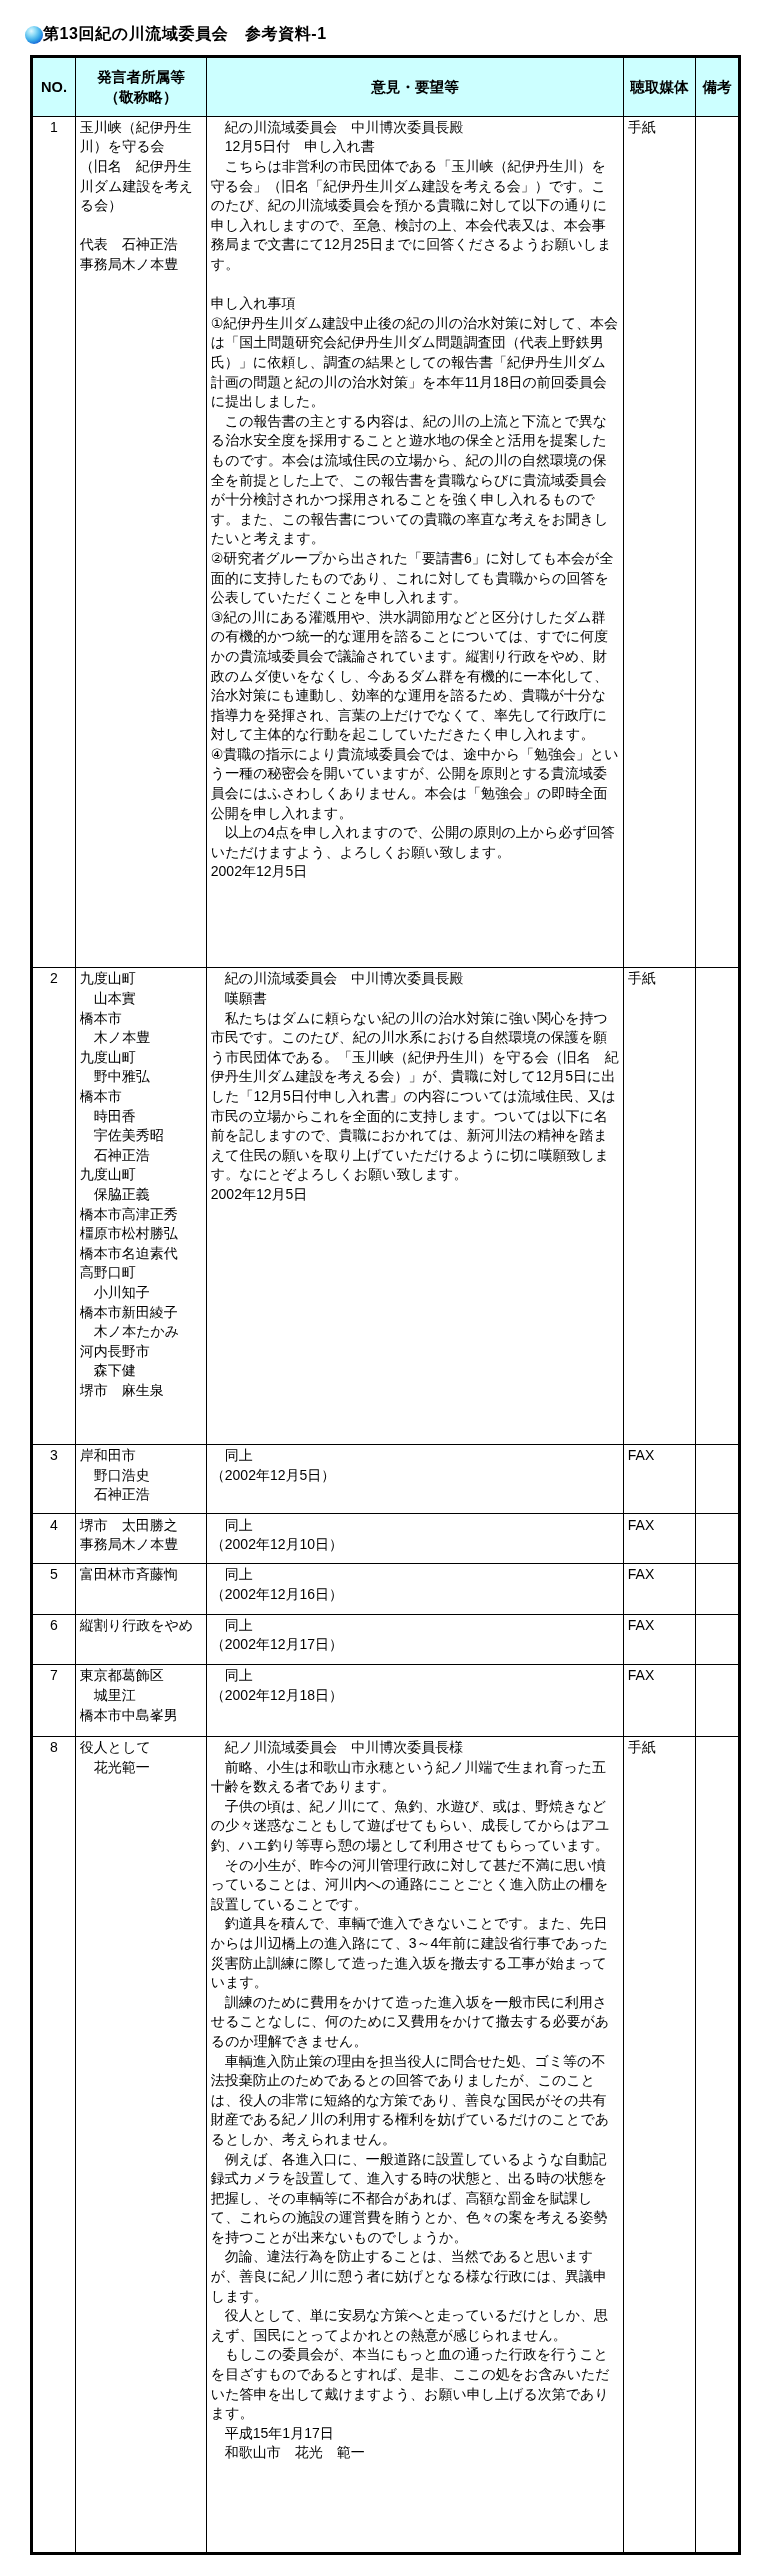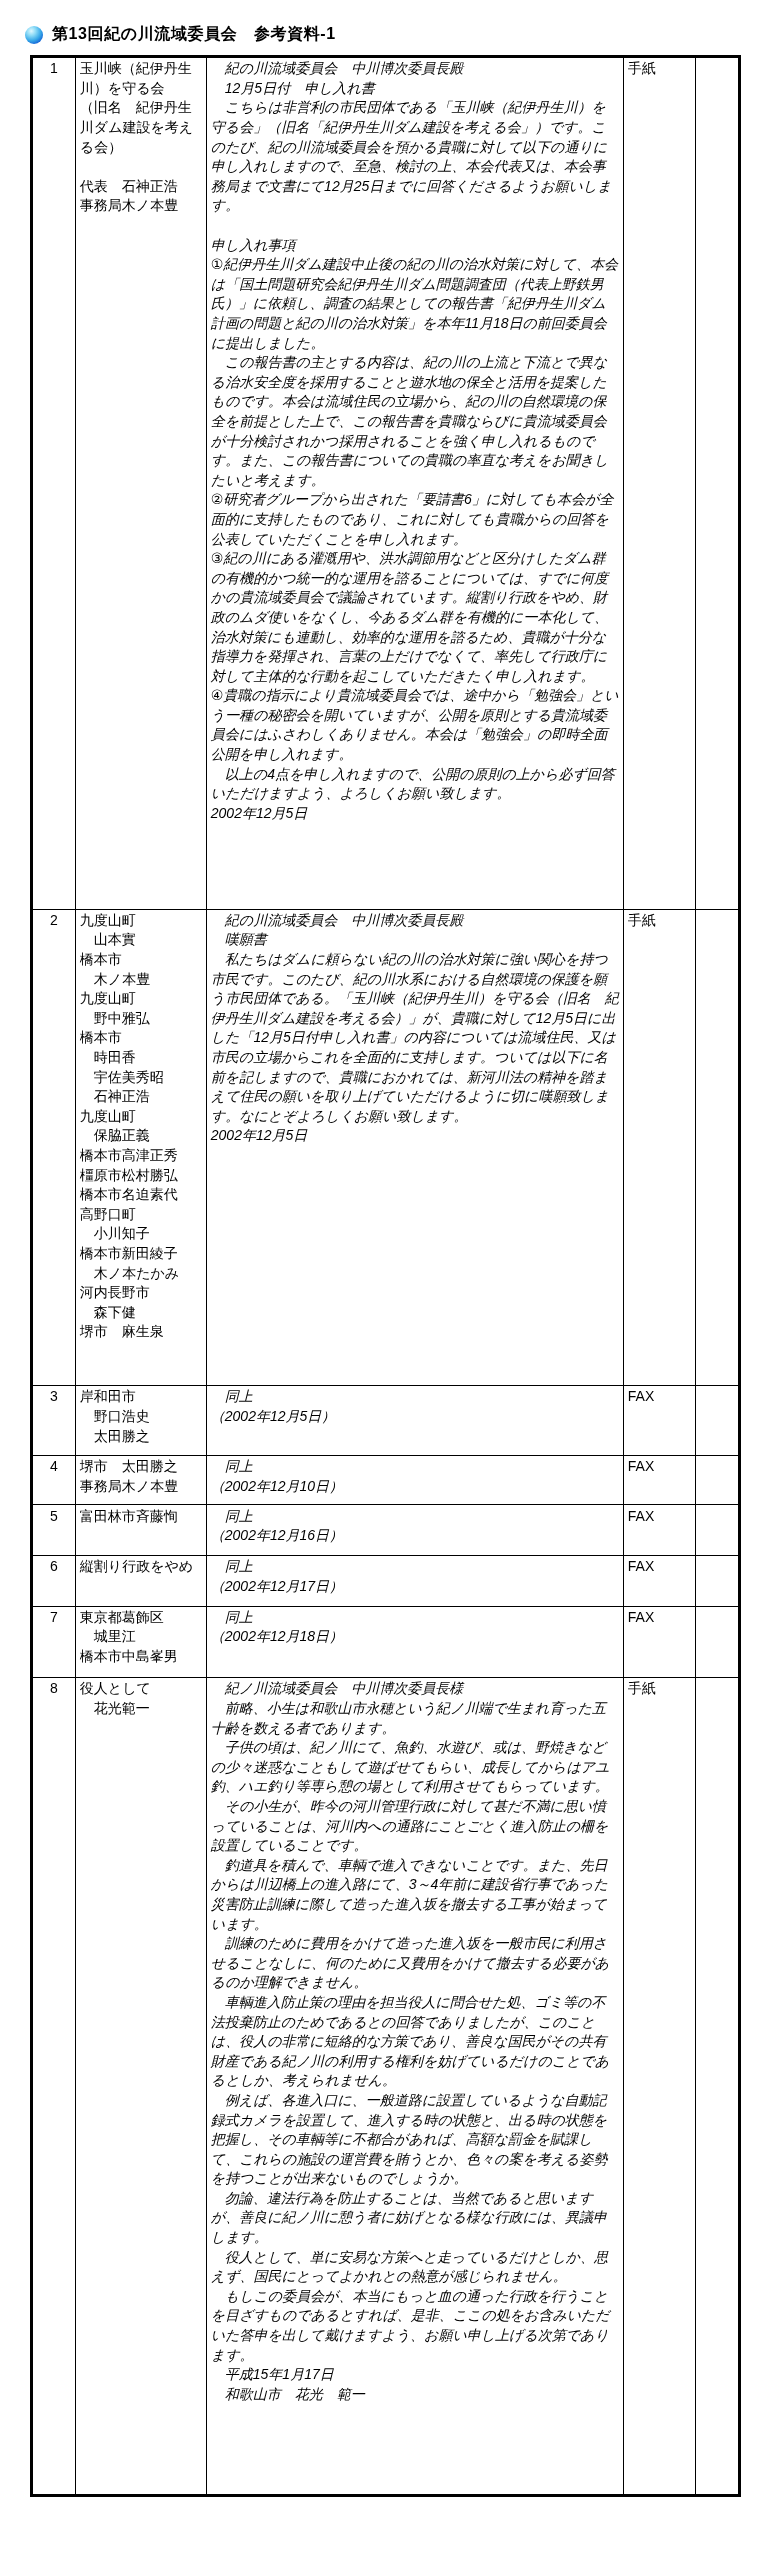--- a/index.html
+++ b/index.html
@@ -4,21 +4,21 @@
 <style>
   html,body{margin:0;padding:0;background:#ffffff;}
   body{
     width:776px;height:2576px;
     font-family:"Liberation Sans","DejaVu Sans",sans-serif;
     color:#000;
     -webkit-font-smoothing:antialiased;
   }
   .page{position:relative;width:776px;height:2576px;overflow:hidden;background:#fff;}
   .title-row{
-    display:flex;align-items:center;gap:9px;
+    display:flex;align-items:center;
     margin:23px 0 0 25px;height:23px;
   }
   .ball{
     width:18px;height:18px;border-radius:50%;
     background:radial-gradient(circle at 35% 28%, #dff8ff 0%, #8fdcf7 25%, #37a8e8 55%, #1565d8 78%, #28359b 100%);
     flex:0 0 auto;
   }
   .doc-title{
     font-size:16px;font-weight:bold;letter-spacing:0.6px;
     white-space:nowrap;
@@ -46,21 +46,21 @@
     font-weight:bold;
     text-align:center;
     vertical-align:middle;
     border-bottom-width:1.9px;
     font-size:14.6px;
     line-height:20px;
   }
   table.main td{border-bottom-width:1.9px;}
   td.c-no{text-align:center;font-size:14px;padding-top:2.5px;}
   td.c-speaker{padding-left:5px;}
-  td.c-opinion{padding-left:5px;padding-right:6.3px;font-style:italic;}
+  td.c-opinion{padding-left:5px;padding-right:6.3px;}
   td.c-medium{padding-left:5px;}
   
   tr.hdr > th{height:55px;}
   tr.r1 > td{height:848px;}
   tr.r2 > td{height:473px;}
   tr.r3 > td{height:66px;}
   tr.r4 > td{height:46px;}
   tr.r5 > td{height:47px;}
   tr.r6 > td{height:47px;}
   tr.r7 > td{height:68px;}
@@ -78,20 +78,28 @@
 
   <table class="main">
     <colgroup>
       <col style="width:44px">
       <col style="width:131px">
       <col style="width:417px">
       <col style="width:72px">
       <col style="width:44px">
     </colgroup>
     <tbody>
+      <tr class="hdr">
+        <th>NO.</th>
+        <th>発言者所属等
+（敬称略）</th>
+        <th>意見・要望等</th>
+        <th>聴取媒体</th>
+        <th>備考</th>
+      </tr>
 
       <tr class="r1">
         <td class="c-no">1</td>
         <td class="c-speaker">玉川峡（紀伊丹生川）を守る会
 （旧名　紀伊丹生川ダム建設を考える会）
 
 代表　石神正浩
 事務局木ノ本豊</td>
         <td class="c-opinion">　紀の川流域委員会　中川博次委員長殿
 　12月5日付　申し入れ書
@@ -138,21 +146,21 @@
 　私たちはダムに頼らない紀の川の治水対策に強い関心を持つ市民です。このたび、紀の川水系における自然環境の保護を願う市民団体である。「玉川峡（紀伊丹生川）を守る会（旧名　紀伊丹生川ダム建設を考える会）」が、貴職に対して12月5日に出した「12月5日付申し入れ書」の内容については流域住民、又は市民の立場からこれを全面的に支持します。ついては以下に名前を記しますので、貴職におかれては、新河川法の精神を踏まえて住民の願いを取り上げていただけるように切に嘆願致します。なにとぞよろしくお願い致します。
 2002年12月5日</td>
         <td class="c-medium">手紙</td>
         <td class="c-remark"></td>
       </tr>
 
       <tr class="r3">
         <td class="c-no">3</td>
         <td class="c-speaker">岸和田市
 　野口浩史
-　太田勝之</td>
+　石神正浩</td>
         <td class="c-opinion">　同上
 （2002年12月5日）</td>
         <td class="c-medium">FAX</td>
         <td class="c-remark"></td>
       </tr>
 
       <tr class="r4">
         <td class="c-no">4</td>
         <td class="c-speaker">堺市　太田勝之
 事務局木ノ本豊</td>

